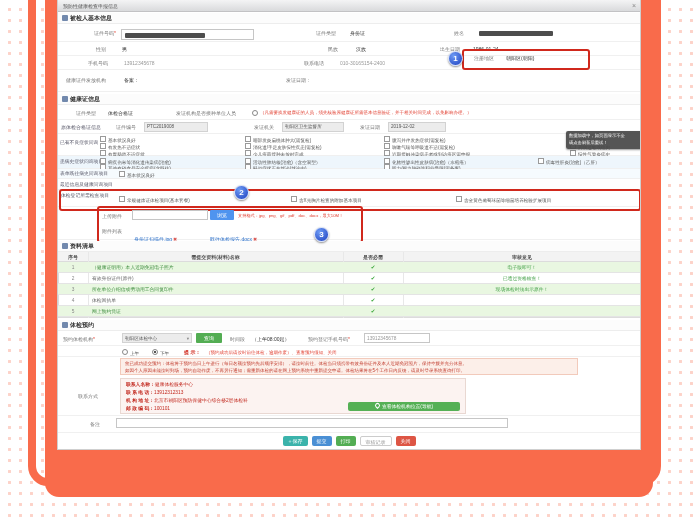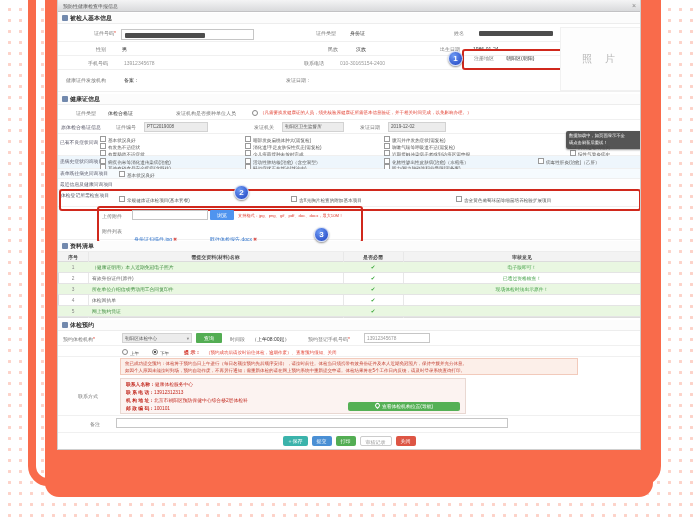--- a/index.html
+++ b/index.html
@@ -129,21 +129,20 @@
   <span class="abs v muted" style="left:282px;top:60px;">010-30165154-2400</span>
   <div class="hl-box" style="left:404px;top:49px;width:124px;height:17px;"></div>
   <span class="abs l" style="left:416px;top:55px;">注册地区</span>
   <span class="abs v" style="left:448px;top:55px;">朝阳区(朝阳)</span>
   <div class="badge" style="left:390px;top:51px;">1</div>
 
   <span class="abs l" style="left:8px;top:77px;">健康证件发放机构</span>
   <span class="abs v" style="left:66px;top:77px;">备案：</span>
   <span class="abs l" style="left:228px;top:77px;">发证日期：</span>
 
-  <div class="photo">照 片</div>
 
   <div class="sec" style="top:94px;">
     <span class="sec-icon"></span><span>健康证信息</span>
   </div>
   <div class="row" style="top:105px;height:15px;"></div>
   <span class="abs l" style="left:18px;top:110px;">证件类型</span>
   <span class="abs v" style="left:50px;top:110px;">体检合格证</span>
   <span class="abs l" style="left:118px;top:110px;">发证机构是否接种单位人员</span>
   <span class="abs rdo" style="left:194px;top:110px;"></span>
   <span class="abs" style="left:202px;top:110px;width:378px;font-size:4.5px;color:#e03c2d;white-space:nowrap;overflow:hidden;">（凡需要换发健康证的人员，须先核验原健康证所需基本信息验证，并于相关时间完成，以免影响办理。）</span>

